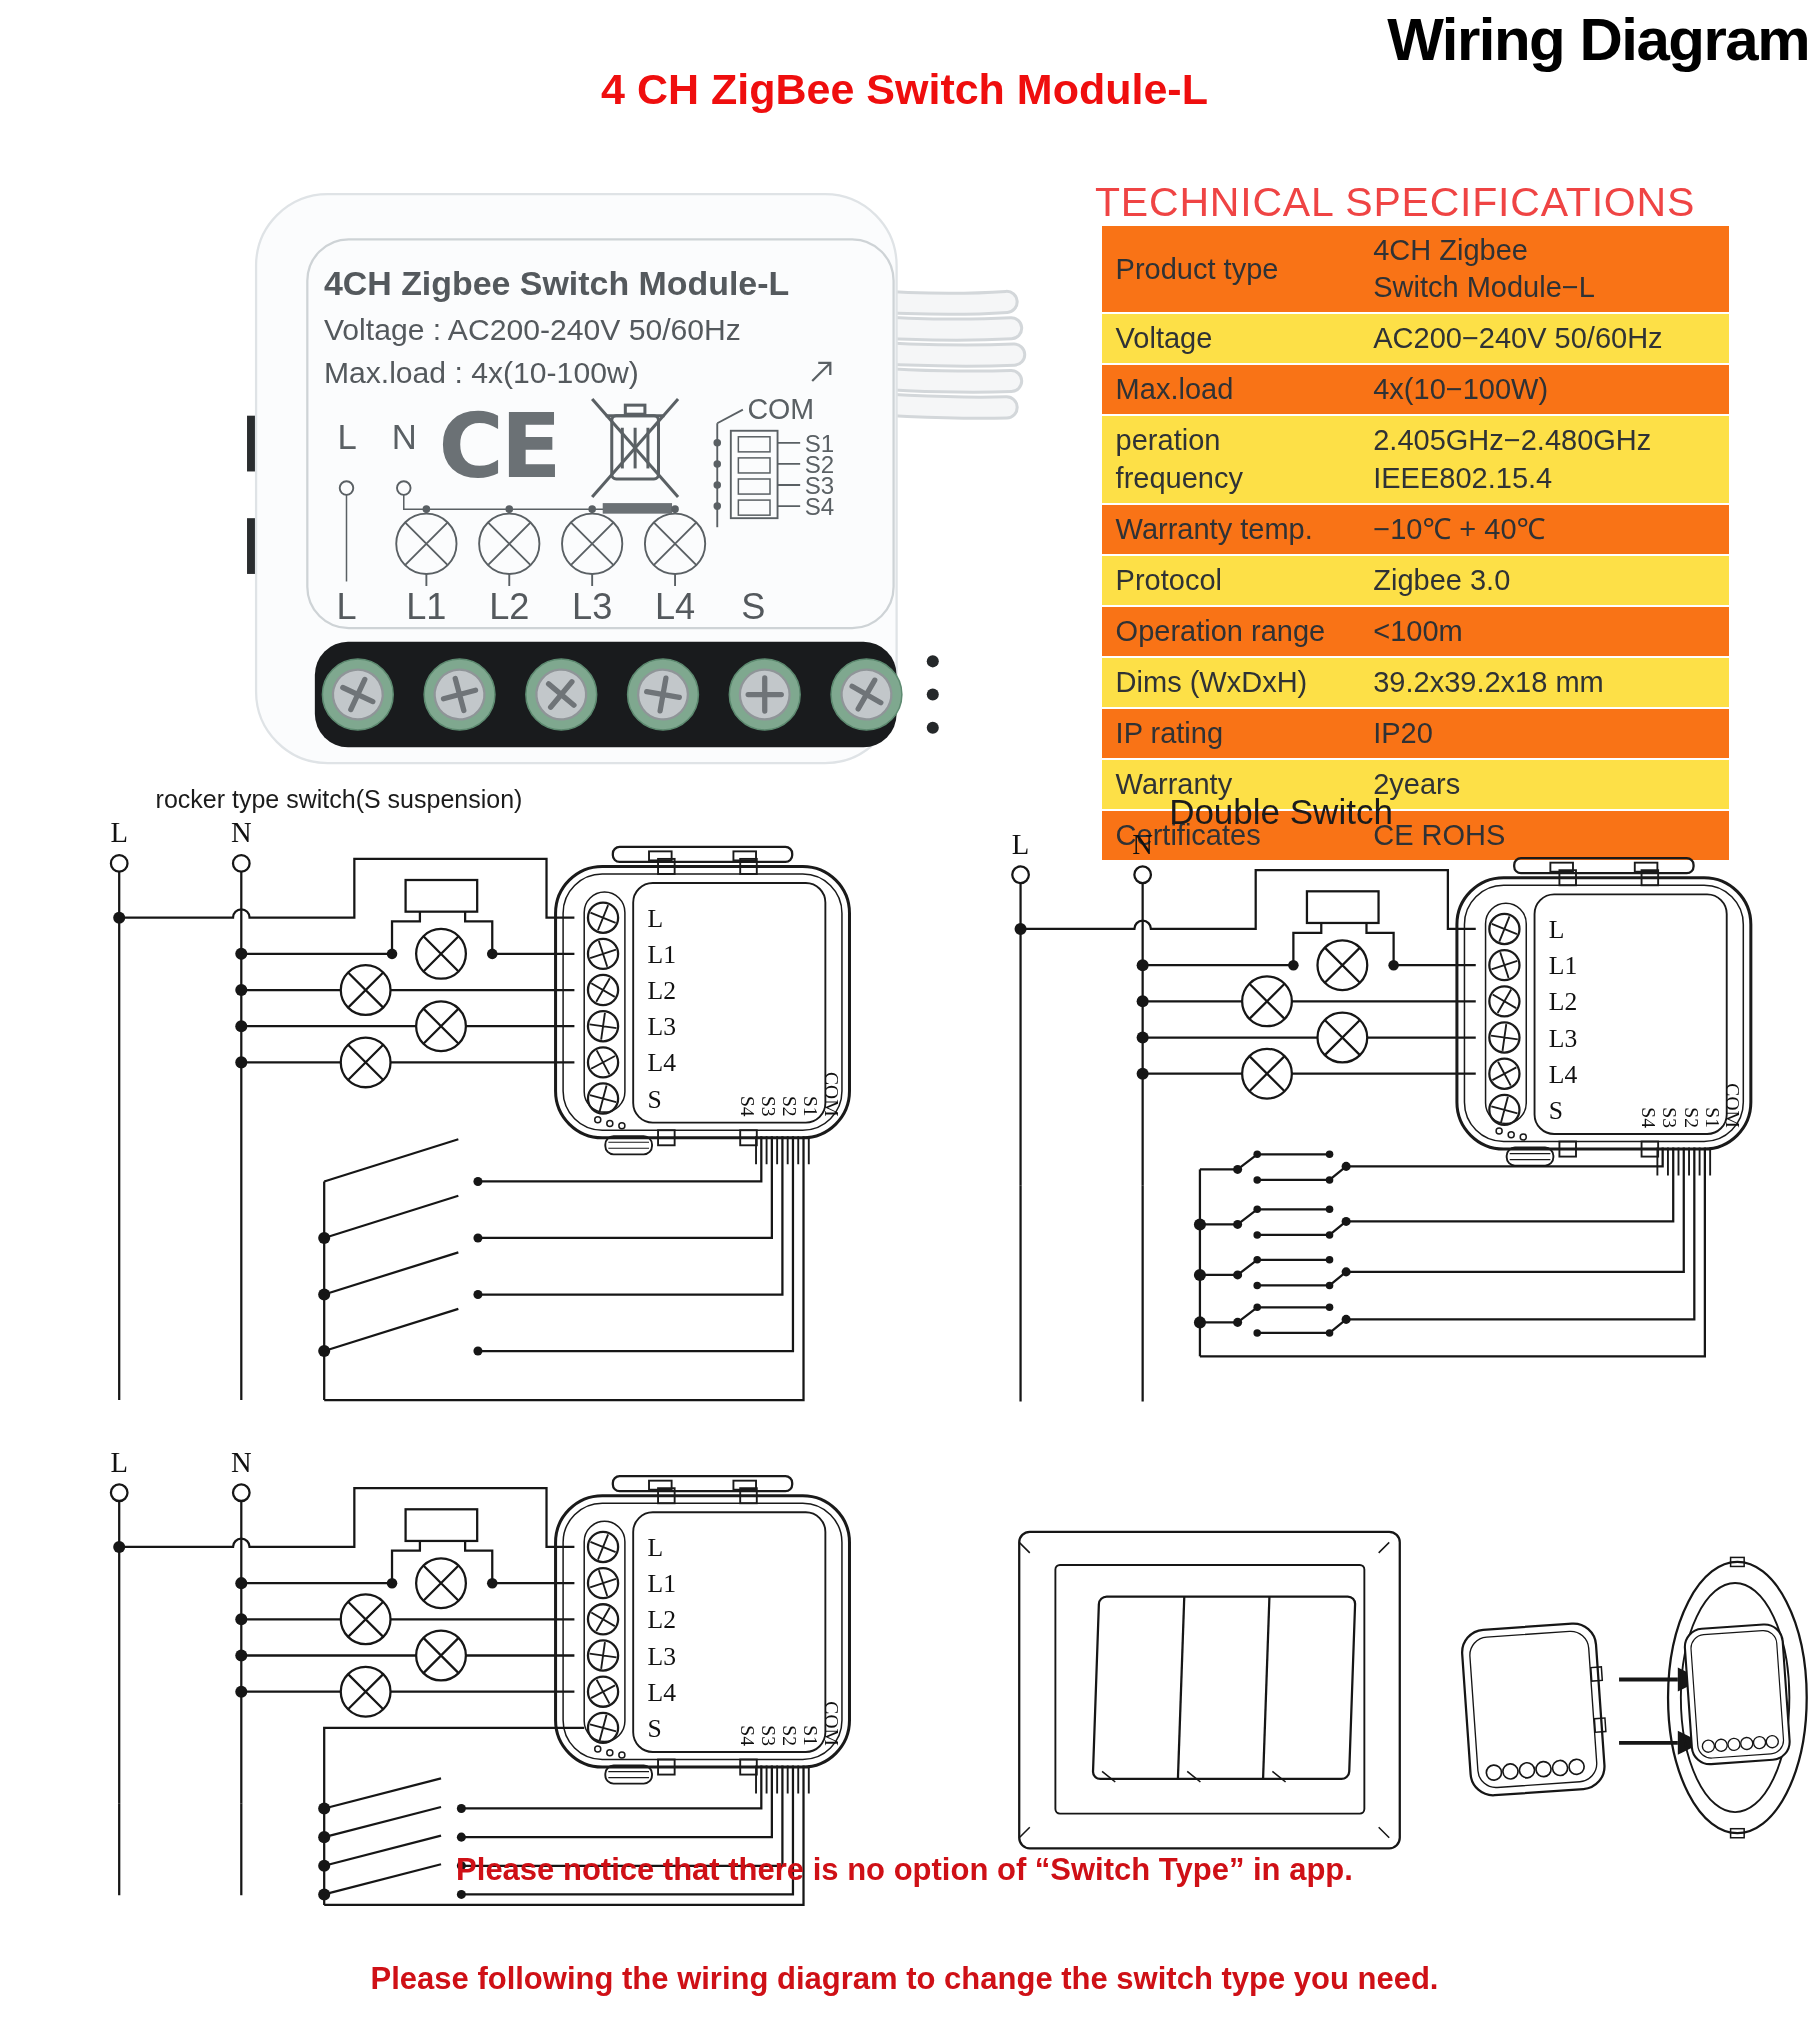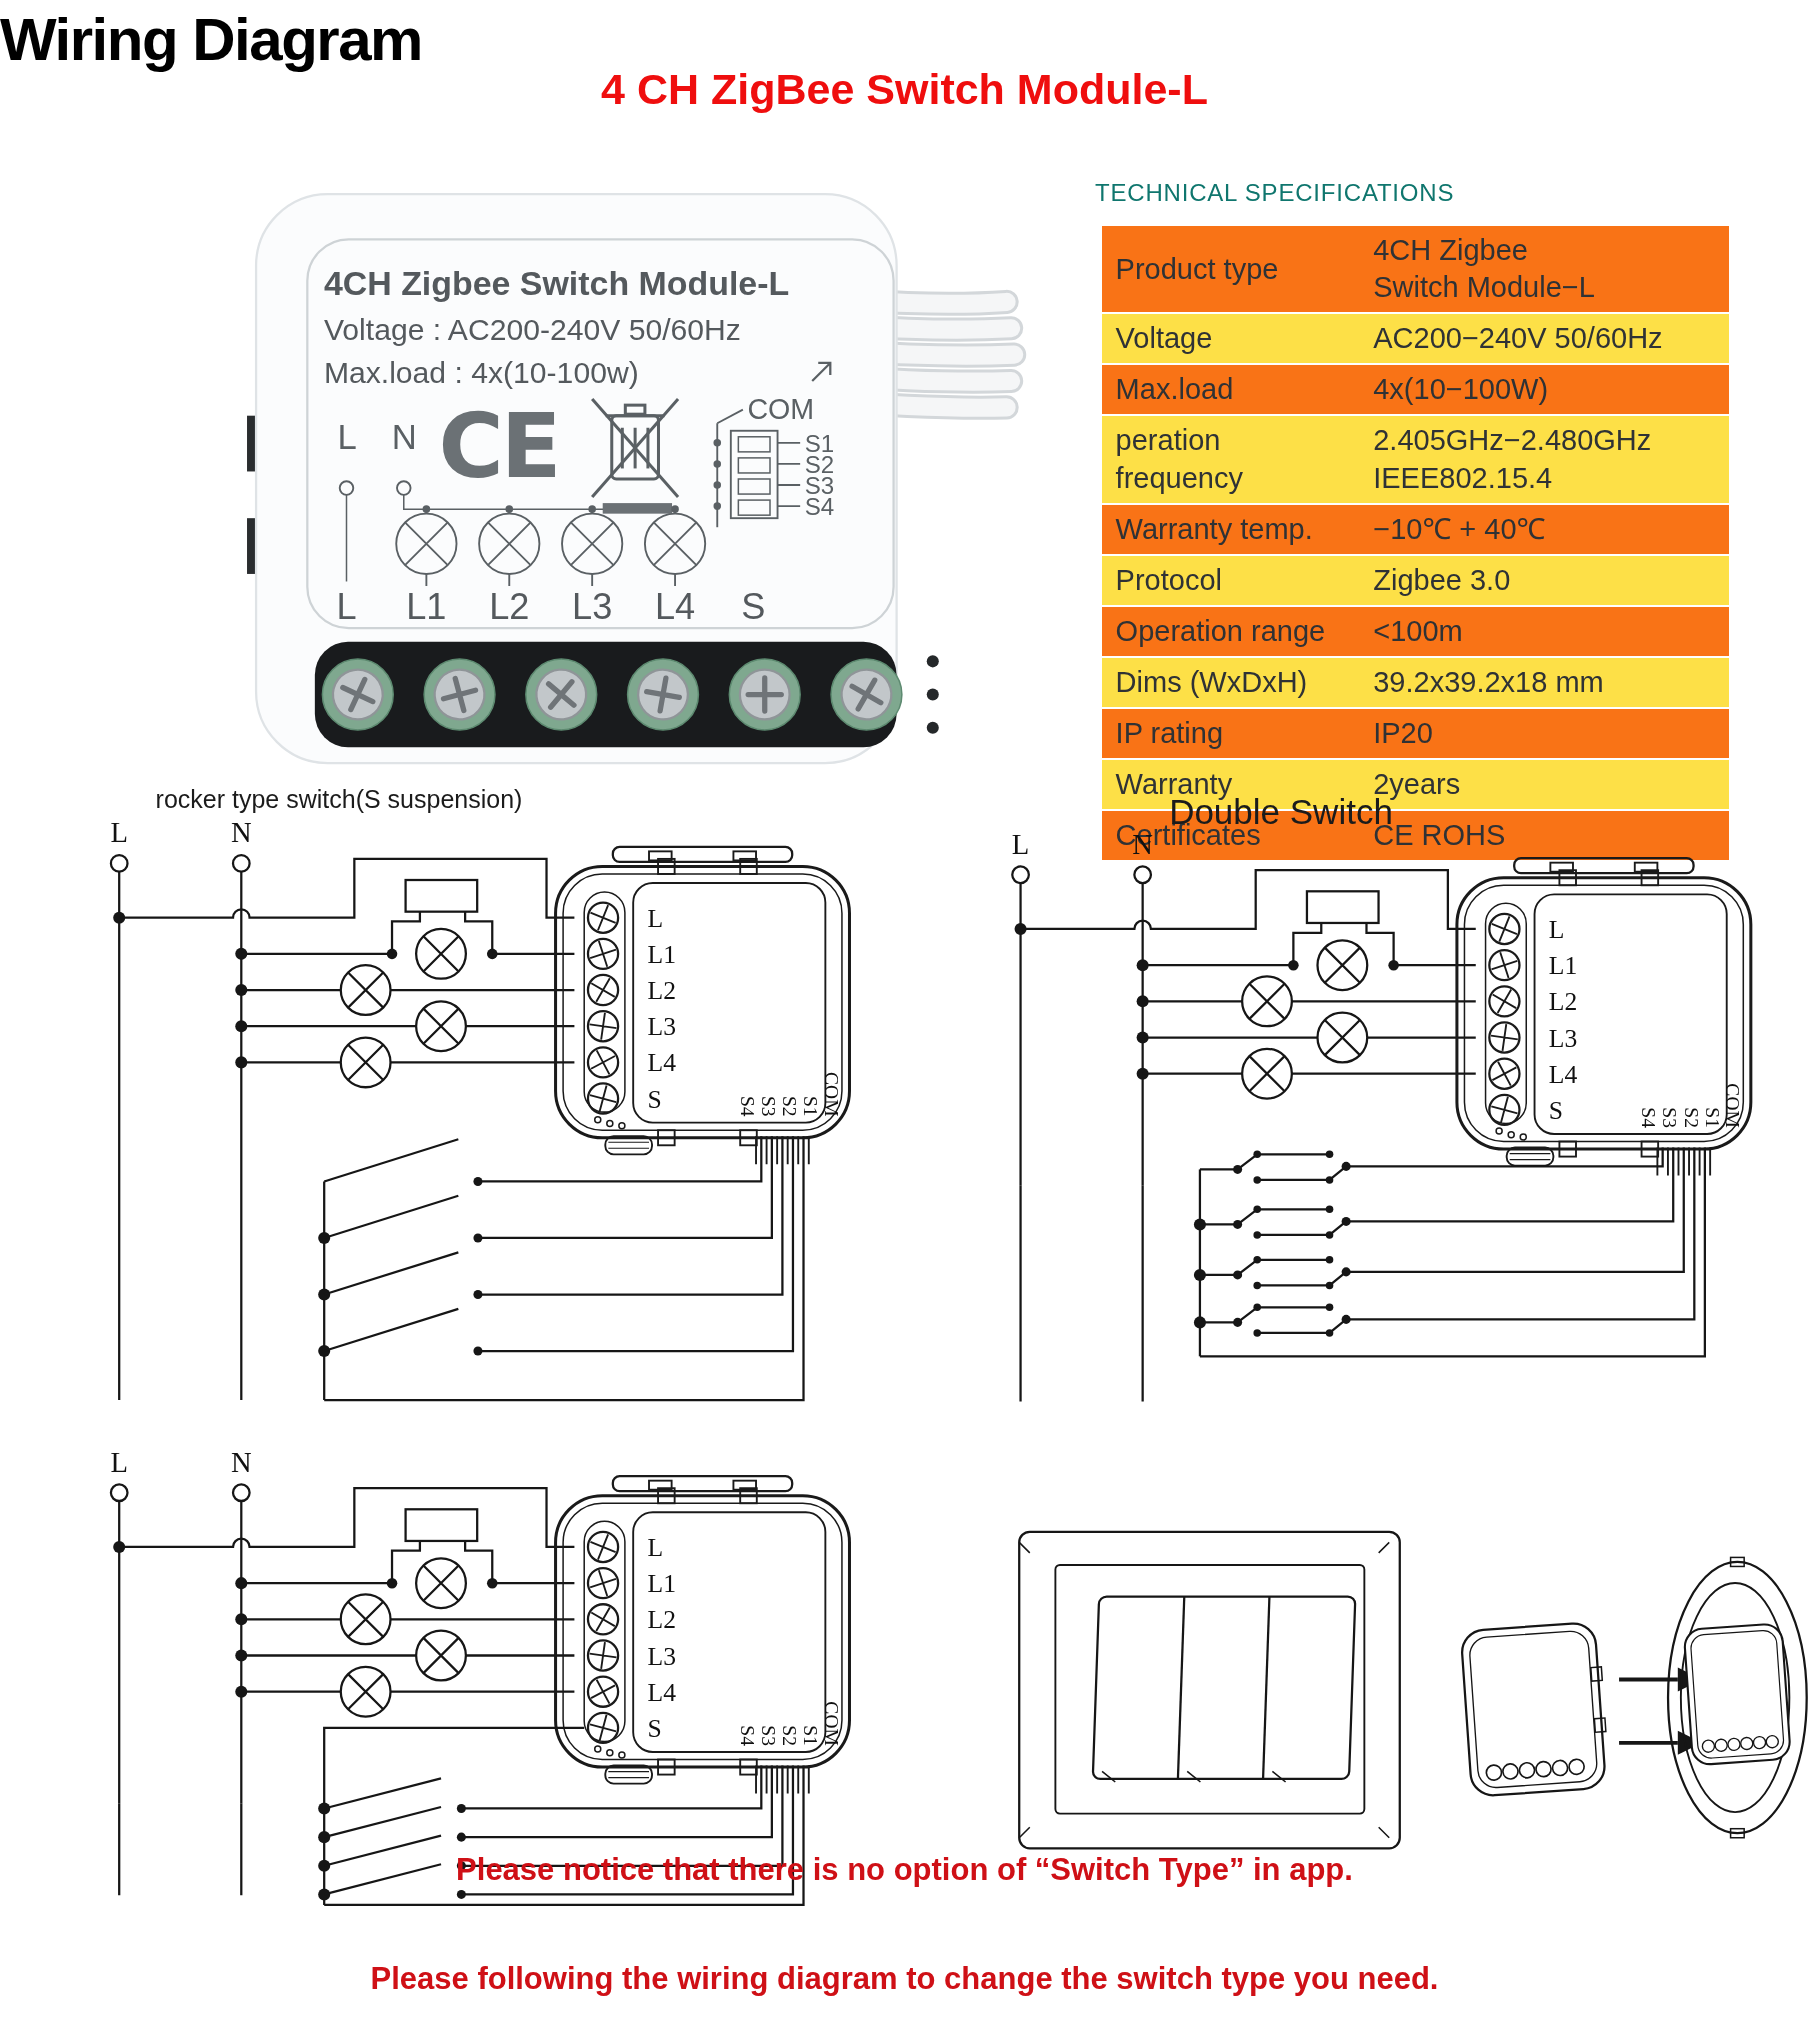--- a/index.html
+++ b/index.html
@@ -1,23 +1,23 @@
 <!DOCTYPE html>
 <html style="font-size:12px"><head>
 <meta charset="utf-8">
 <style>
   html,body{margin:0;padding:0;background:#fff}
   .page{position:relative;width:1809px;height:2035px;background:#fff;
         font-family:"Liberation Sans",sans-serif;overflow:hidden}
   .abs{position:absolute}
-  .title{left:0;top:4.5px;width:1809px;text-align:left;font-size:60px;font-weight:bold;
+  .title{left:0;top:4.5px;width:1809px;text-align:right;font-size:60px;font-weight:bold;
          letter-spacing:-1.5px;color:#000}
   .subtitle{left:0;top:65px;width:1809px;text-align:center;font-size:43px;font-weight:bold;
             color:#ef0e0e}
-  .specs-heading{left:1095px;top:179px;width:633px;font-size:24px;color:#0f766e;letter-spacing:0.8px}
+  .specs-heading{left:1095px;top:179px;width:633px;font-size:41px;color:#ef4444;letter-spacing:0.8px}
   .specs-table{left:1102px;top:226px;width:627px;font-size:29px;color:#2f3235}
   .srow{display:flex;align-items:center;border-bottom:2.3px solid #fff;padding:6px 0 6px 13.6px}
   .srow.dark{background:#f97316}
   .srow.light{background:#fde047}
   .scell-l{flex:0 0 42%}
   .scell-v{flex:1}
   .srow .ln{display:block;line-height:1.28}
   .ln:empty{display:none}
   .dg-title{color:#1b1b1b;text-align:center}
   .dg-title.rocker{left:113px;top:785px;width:452px;font-size:25px}

